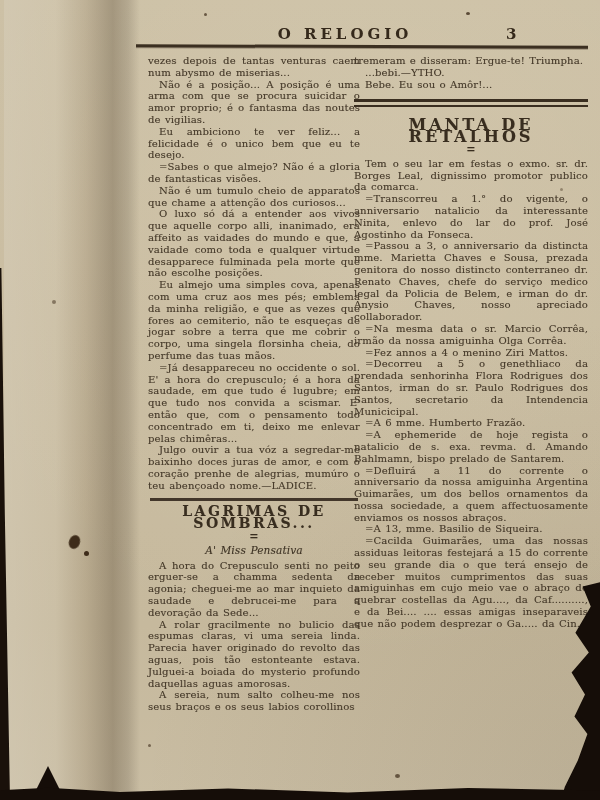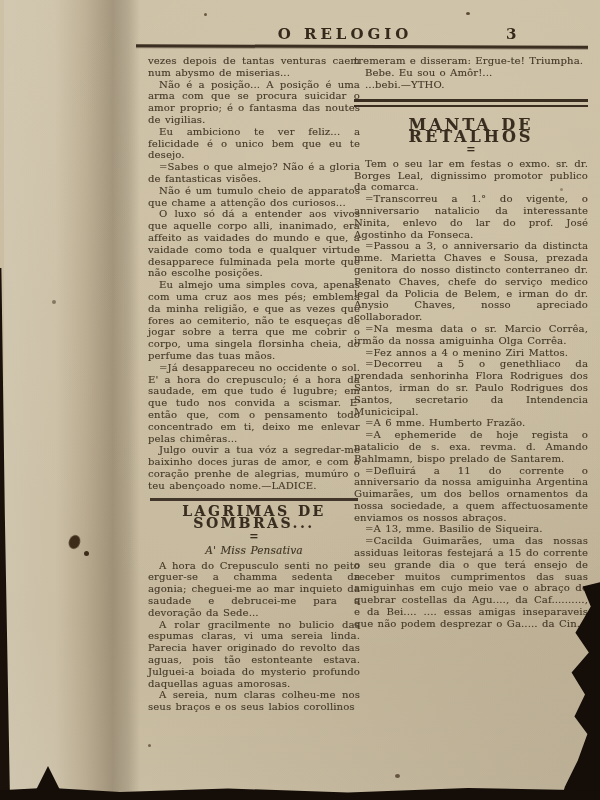--- a/index.html
+++ b/index.html
@@ -111,29 +111,29 @@
         <p class="para">=Já desappareceu no occidente o sol. E' a hora do crepusculo; é a hora da saudade, em que tudo é lugubre; em que tudo nos convida a scismar. E' então que, com o pensamento todo concentrado em ti, deixo me enlevar pelas chimêras...</p>
         <p class="para">Julgo ouvir a tua vóz a segredar-me baixinho doces juras de amor, e com o coração prenhe de alegrias, mumúro o teu abençoado nome.—LADICE.</p>
       </div>
     <div class="sec-rule"></div>
     <div class="sec-head">LAGRIMAS DE SOMBRAS...</div>
     <div class="sec-mark">=</div>
     <div class="byline">A' Miss Pensativa</div>
     <div>
         <p class="para">A hora do Crepusculo senti no peito erguer-se a chamma sedenta da agonia; cheguei-me ao mar inquieto da saudade e debrucei-me para a devoração da Sede...</p>
         <p class="para">A rolar gracilmente no bulicio das espumas claras, vi uma sereia linda. Parecia haver originado do revolto das aguas, pois tão estonteante estava. Julguei-a boiada do mysterio profundo daquellas aguas amorosas.</p>
-        <p class="para">A sereia, num claras colheu-me nos seus braços e os seus labios corollinos</p>
+        <p class="para">A sereia, num salto colheu-me nos seus braços e os seus labios corollinos</p>
       </div>
   </div>
 
   <div class="col col-right">
     <div>
         <p class="para cont">tremeram e disseram: Ergue-te! Triumpha.</p>
+        <p class="para">...bebi.—YTHO.</p>
         <p class="para">Bebe. Eu sou o Amôr!...</p>
-        <p class="para">...bebi.—YTHO.</p>
       </div>
     <div class="dbl-rule"></div>
     <div class="sec-head sec-head-lg">MANTA DE RETALHOS</div>
     <div class="sec-mark">=</div>
     <div>
         <p class="para">Tem o seu lar em festas o exmo. sr. dr. Borges Leal, dignissimo promotor publico da comarca.</p>
         <p class="para">=Transcorreu a 1.° do vigente, o anniversario natalicio da interessante Ninita, enlevo do lar do prof. José Agostinho da Fonseca.</p>
         <p class="para">=Passou a 3, o anniversario da distincta mme. Marietta Chaves e Sousa, prezada genitora do nosso distincto conterraneo dr. Renato Chaves, chefe do serviço medico legal da Policia de Belem, e irman do dr. Anysio Chaves, nosso apreciado collaborador.</p>
         <p class="para">=Na mesma data o sr. Marcio Corrêa, irmão da nossa amiguinha Olga Corrêa.</p>
         <p class="para">=Fez annos a 4 o menino Ziri Mattos.</p>

